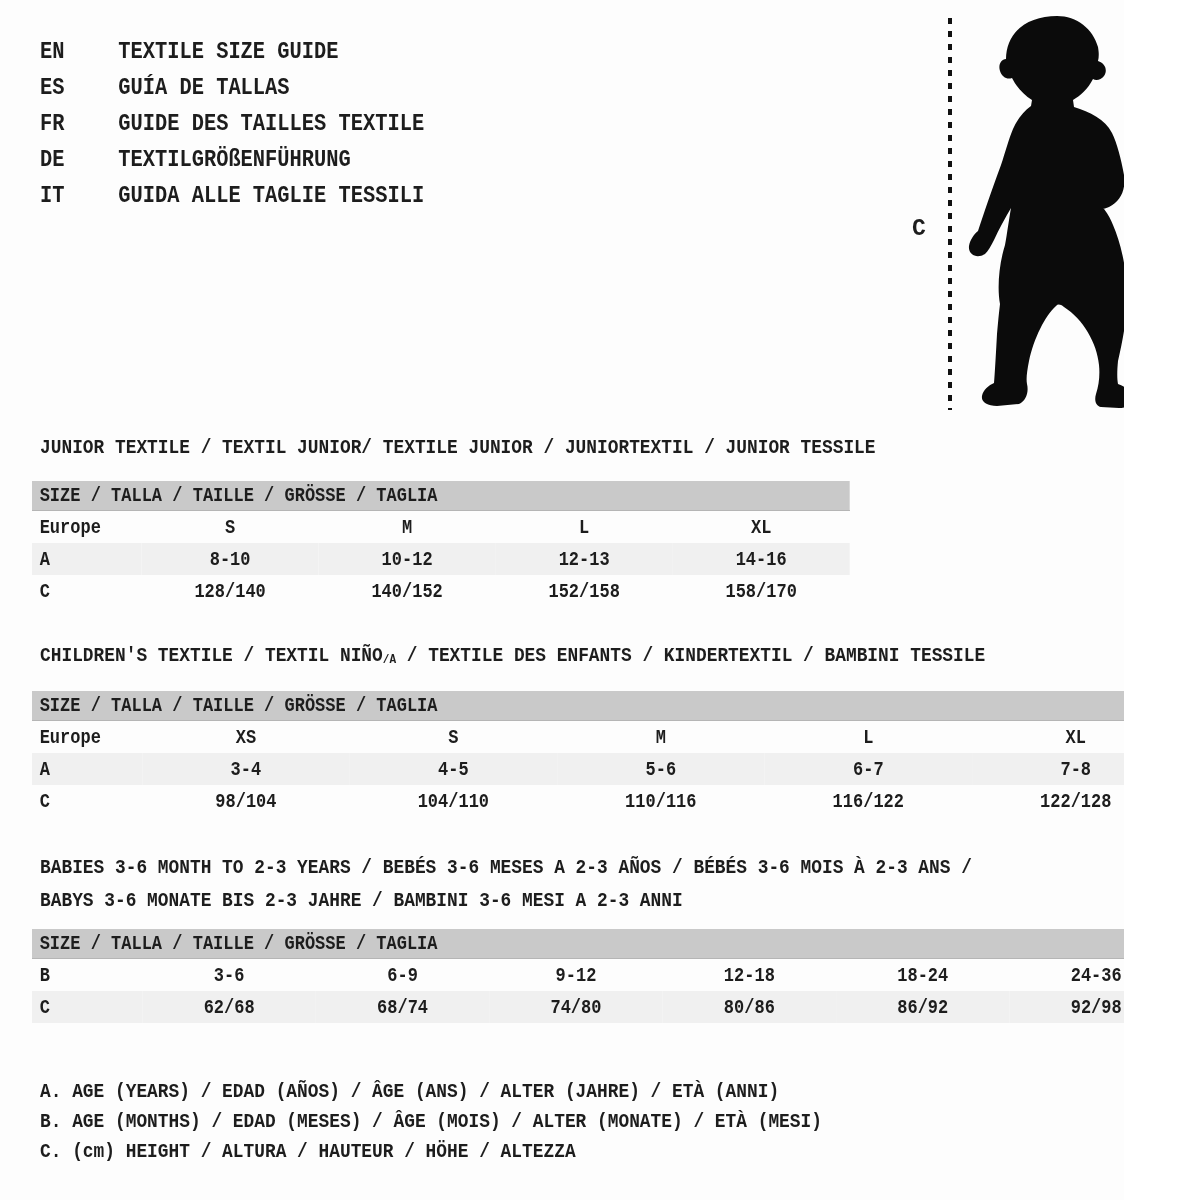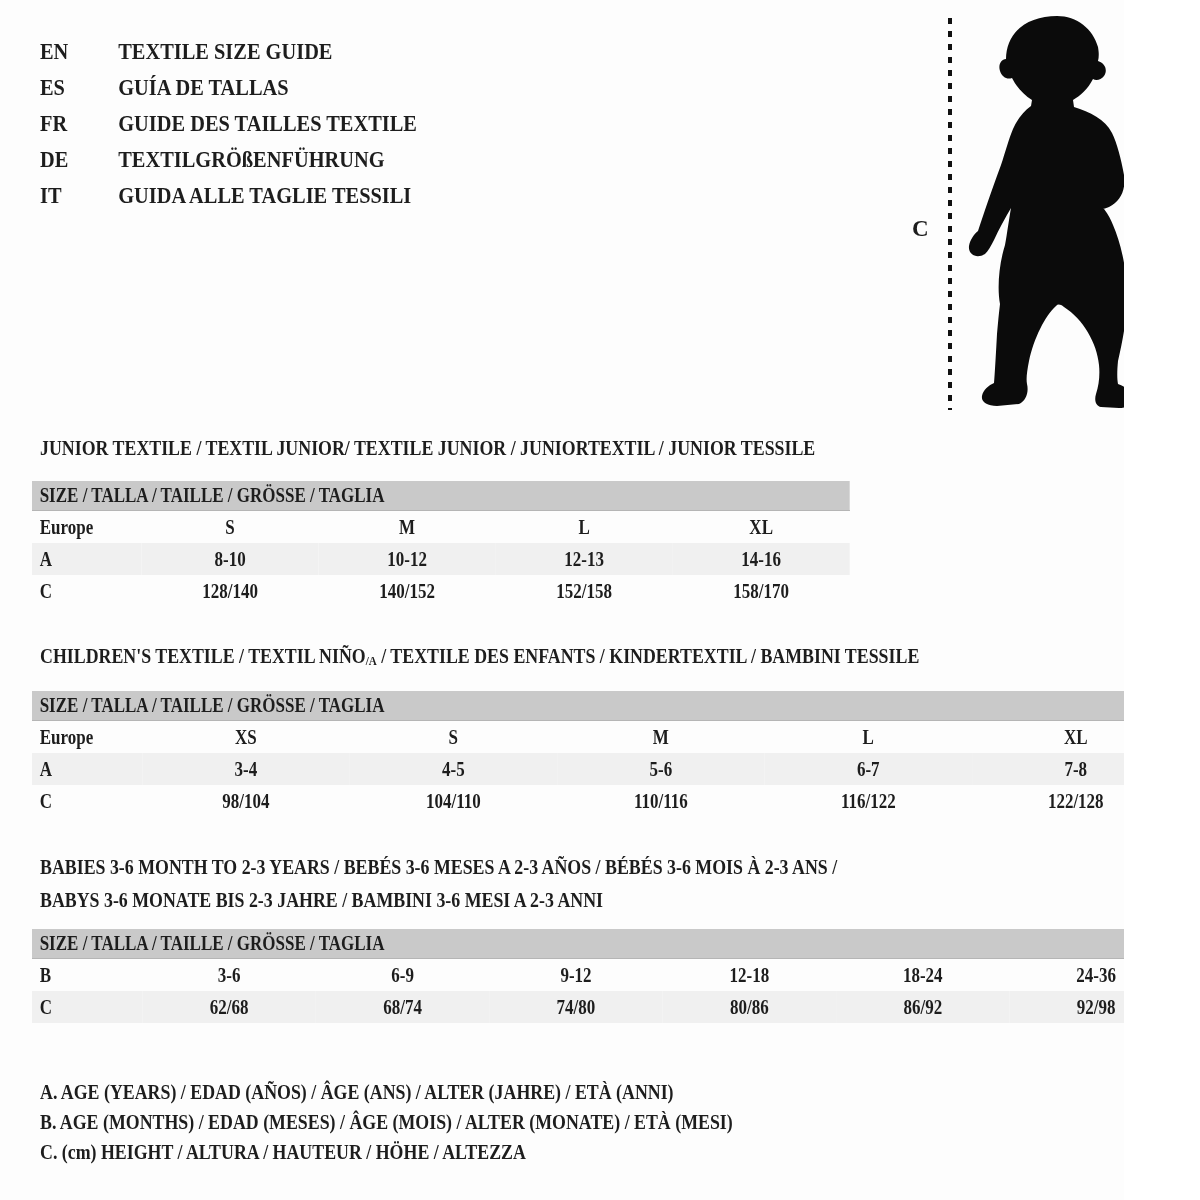--- a/index.html
+++ b/index.html
@@ -1,20 +1,20 @@
 <!DOCTYPE html>
 <html style="--background: #fdfdfd; --text: #1d1d1d; --header-bar: #c9c9c9; --stripe: #f0f0f0; --silhouette: #0b0b0b;"><head>
 <meta charset="utf-8">
 <style>
   html,body{margin:0;padding:0;background:#fff;}
   .page{
     position:relative;width:1124px;height:1200px;overflow:hidden;
     background:var(--background,#fdfdfd);
     color:var(--text,#1d1d1d);
-    font-family:Liberation Serif, serif;
+    font-family:Liberation Mono, monospace;
     font-weight:bold;
   }
   .condense{transform:scaleX(0.85);transform-origin:0 0;}
 
   
   .lang-list{position:absolute;left:40px;top:33px;white-space:nowrap;}
   .lang-row{display:grid;grid-template-columns:92px auto;height:36px;align-items:center;font-size:24px;}
 
   
   .figure-svg{position:absolute;left:938px;top:12px;}

